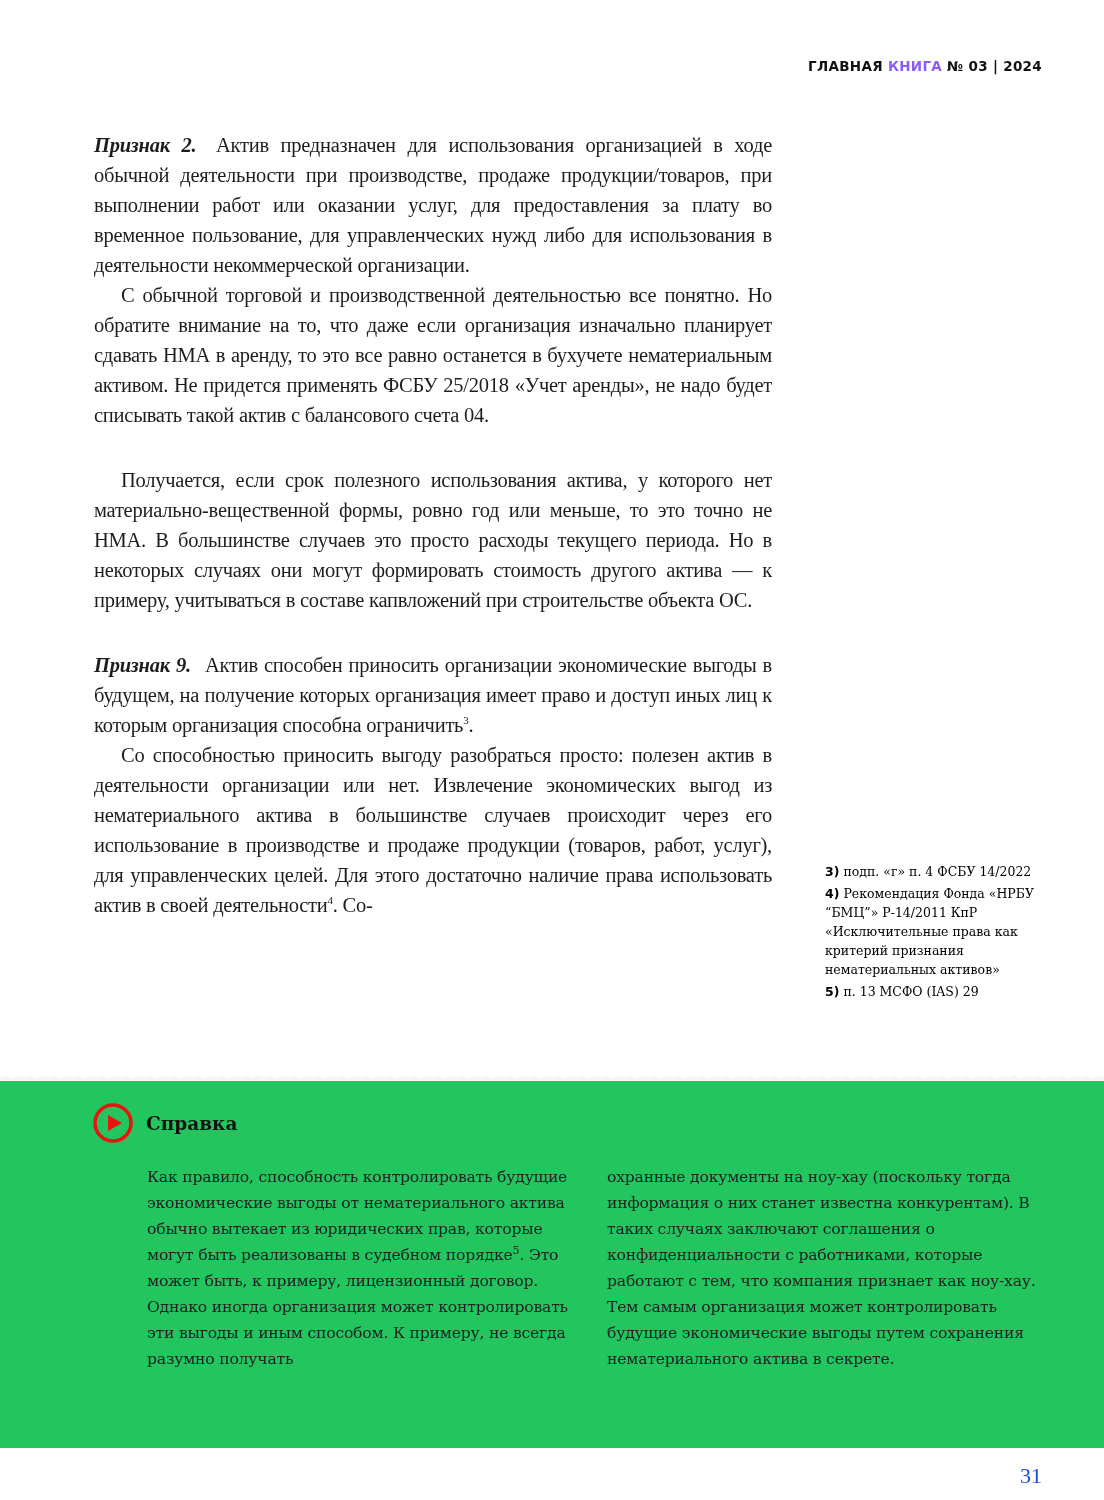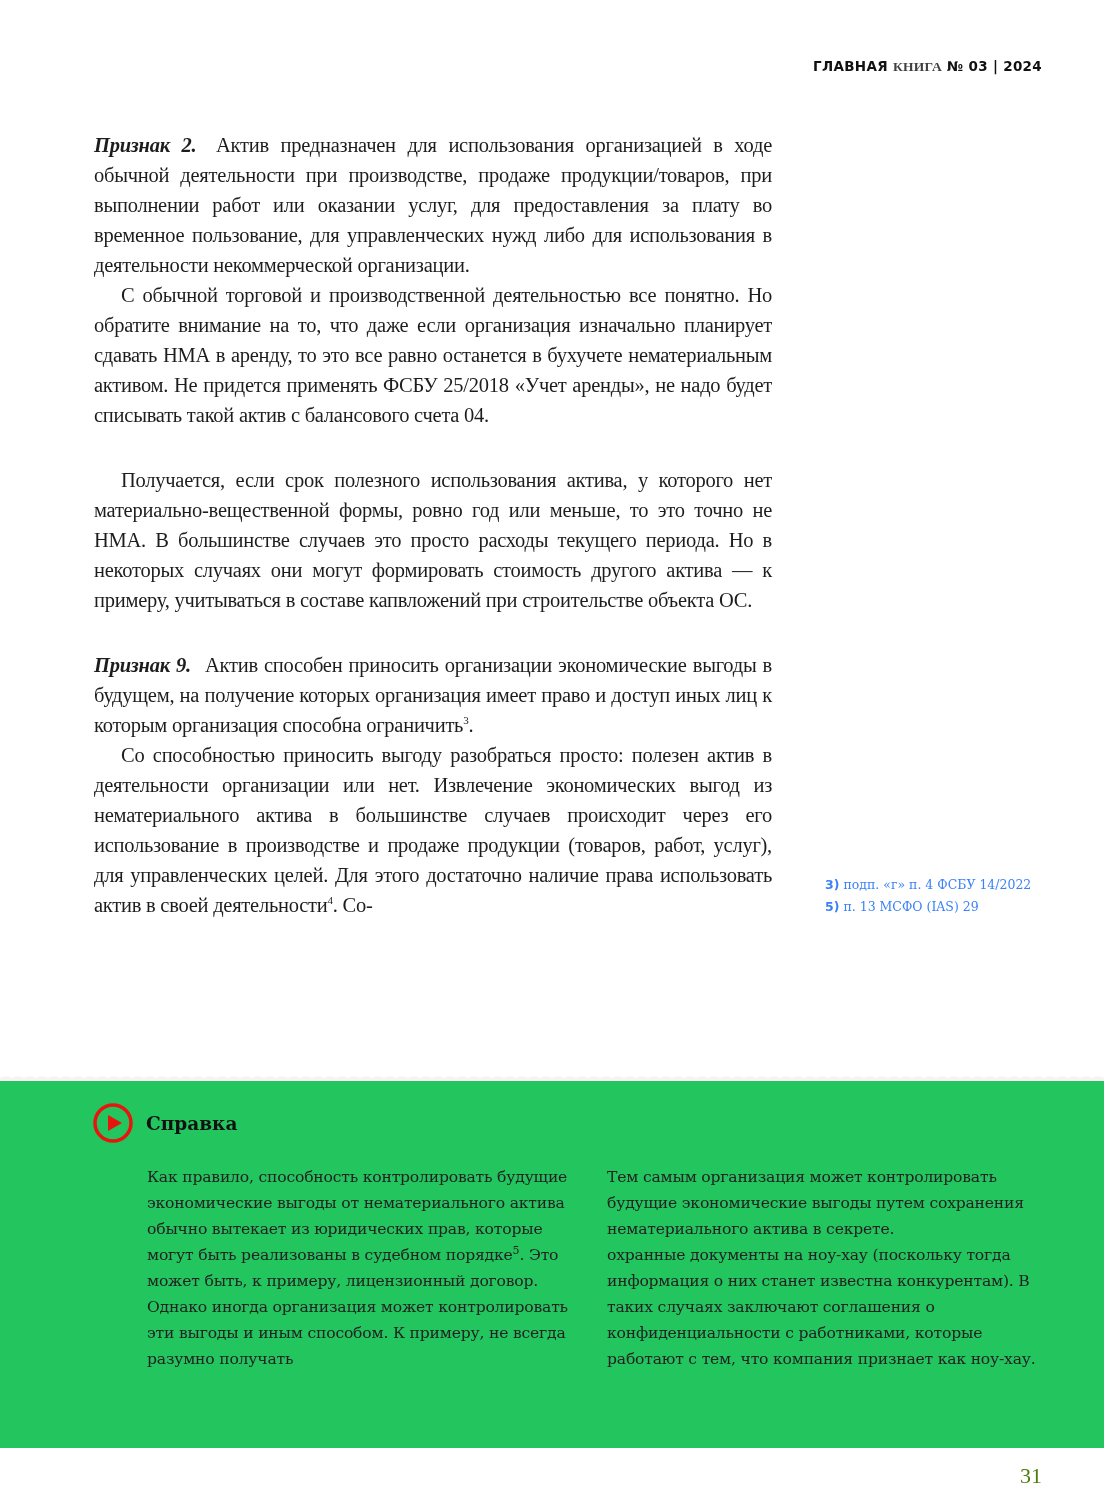--- a/index.html
+++ b/index.html
@@ -2,34 +2,34 @@
 <html><head>
   <meta charset="utf-8">
   <style>
     html, body { margin: 0; padding: 0; background: #ffffff; }
     body { width: 1104px; height: 1500px; position: relative; overflow: hidden; color: #1a1a1a; }
     .header {
       position: absolute; top: 58px; right: 62px;
       font-family: "DejaVu Sans", sans-serif; font-weight: bold; font-size: 13.5px; letter-spacing: 0.3px;
       color: #111;
     }
-    .header .brand-accent { color: #404040; font-family: Liberation Serif, serif; }
+    .header .brand-accent { color: #8b5cf6; }
     .main {
       position: absolute; left: 94px; top: 130px; width: 678px;
       font-family: "Liberation Serif", serif; font-size: 20.5px; line-height: 30px;
       text-align: justify; color: #1d1d1d; letter-spacing: -0.25px;
     }
     .main p { margin: 0; }
     .main p.indent { text-indent: 27px; }
     .main .section { margin-bottom: 35px; }
     .main .lead { font-weight: bold; font-style: italic; margin-right: 8px; margin-top: 35px; }
     sup { font-size: 11px; line-height: 0; vertical-align: super; }
     .sidenotes {
       position: absolute; left: 825px; top: 862px; width: 240px;
-      font-family: "DejaVu Serif", serif; font-size: 12.5px; line-height: 19px; color: #3b82f6; margin-top: 13px;
+      font-family: "DejaVu Serif", serif; font-size: 12.5px; line-height: 19px; color: #000000;
     }
     .sidenotes .note { margin: 0 0 3px 0; }
     .sidenotes .num { font-family: "DejaVu Sans", sans-serif; font-weight: bold; }
     .ref-box {
       position: absolute; left: 0; top: 1078px; width: 1104px; height: 370px;
       background: #22c55e;
     }
     .ref-box .wave {
       position: absolute; left: 0; top: -5px; width: 1104px; height: 8px;
     }
@@ -44,21 +44,21 @@
     .ref-col {
       position: absolute; top: 86px;
       font-family: "DejaVu Serif", serif; font-size: 15.6px; line-height: 26px; color: #222;
       letter-spacing: -0.2px;
     }
     .ref-col p { margin: 0; }
     .ref-col.left { left: 147px; width: 440px; }
     .ref-col.right { left: 607px; width: 440px; }
     .page-number {
       position: absolute; right: 62px; top: 1463px;
-      font-family: "Liberation Serif", serif; font-size: 22px; color: #4d7c0f;
+      font-family: "Liberation Serif", serif; font-size: 22px; color: #1d4ed8;
     }
   </style>
 </head>
 <body>
 
 <div class="header">
   <span>ГЛАВНАЯ</span>
   <span class="brand-accent">КНИГА</span>
   <span>№ 03 | 2024</span>
 </div>
@@ -72,36 +72,37 @@
     <p class="indent">Получается, если срок полезного использования актива, у которого нет материально-вещественной формы, ровно год или меньше, то это точно не НМА. В большинстве случаев это просто расходы текущего периода. Но в некоторых случаях они могут формировать стоимость другого актива — к примеру, учитываться в составе капвложений при строительстве объекта ОС.</p>
   </div>
   <div class="section">
     <p><span class="lead">Признак 9. </span><span>Актив способен приносить организации экономические выгоды в будущем, на получение которых организация имеет право и доступ иных лиц к которым организация способна ограничить</span><sup>3</sup><span>.</span></p>
     <p class="indent"><span>Со способностью приносить выгоду разобраться просто: полезен актив в деятельности организации или нет. Извлечение экономических выгод из нематериального актива в большинстве случаев происходит через его использование в производстве и продаже продукции (товаров, работ, услуг), для управленческих целей. Для этого достаточно наличие права использовать актив в своей деятельности</span><sup>4</sup><span>. Со-</span></p>
   </div>
 </div>
 
 <div class="sidenotes">
   <p class="note"><span class="num">3)</span> <span>подп. «г» п. 4 ФСБУ 14/2022</span></p>
+  <p class="note"><span class="num">4)</span> <span>Рекомендация Фонда «НРБУ “БМЦ”» Р-14/2011 КпР «Исключительные права как критерий признания нематериальных активов»</span></p>
   <p class="note"><span class="num">5)</span> <span>п. 13 МСФО (IAS) 29</span></p>
 </div>
 
 <div class="ref-box">
   <svg class="wave" viewBox="0 0 1104 8" preserveAspectRatio="none">
     <path id="wave-path" fill="#f7f4f3" d="M0 8 L0 5 Q6 1 12 5 Q18 1 24 5 Q30 1 36 5 Q42 1 48 5 Q54 1 60 5 Q66 1 72 5 Q78 1 84 5 Q90 1 96 5 Q102 1 108 5 Q114 1 120 5 Q126 1 132 5 Q138 1 144 5 Q150 1 156 5 Q162 1 168 5 Q174 1 180 5 Q186 1 192 5 Q198 1 204 5 Q210 1 216 5 Q222 1 228 5 Q234 1 240 5 Q246 1 252 5 Q258 1 264 5 Q270 1 276 5 Q282 1 288 5 Q294 1 300 5 Q306 1 312 5 Q318 1 324 5 Q330 1 336 5 Q342 1 348 5 Q354 1 360 5 Q366 1 372 5 Q378 1 384 5 Q390 1 396 5 Q402 1 408 5 Q414 1 420 5 Q426 1 432 5 Q438 1 444 5 Q450 1 456 5 Q462 1 468 5 Q474 1 480 5 Q486 1 492 5 Q498 1 504 5 Q510 1 516 5 Q522 1 528 5 Q534 1 540 5 Q546 1 552 5 Q558 1 564 5 Q570 1 576 5 Q582 1 588 5 Q594 1 600 5 Q606 1 612 5 Q618 1 624 5 Q630 1 636 5 Q642 1 648 5 Q654 1 660 5 Q666 1 672 5 Q678 1 684 5 Q690 1 696 5 Q702 1 708 5 Q714 1 720 5 Q726 1 732 5 Q738 1 744 5 Q750 1 756 5 Q762 1 768 5 Q774 1 780 5 Q786 1 792 5 Q798 1 804 5 Q810 1 816 5 Q822 1 828 5 Q834 1 840 5 Q846 1 852 5 Q858 1 864 5 Q870 1 876 5 Q882 1 888 5 Q894 1 900 5 Q906 1 912 5 Q918 1 924 5 Q930 1 936 5 Q942 1 948 5 Q954 1 960 5 Q966 1 972 5 Q978 1 984 5 Q990 1 996 5 Q1002 1 1008 5 Q1014 1 1020 5 Q1026 1 1032 5 Q1038 1 1044 5 Q1050 1 1056 5 Q1062 1 1068 5 Q1074 1 1080 5 Q1086 1 1092 5 Q1098 1 1104 5 Q1110 1 1116 5 L1104 8 Z"></path>
   </svg>
   <div class="ref-title">
     <svg class="icon" viewBox="0 0 42 42">
       <circle cx="21" cy="21" r="18" fill="none" stroke="#e8150f" stroke-width="3.5"></circle>
       <polygon points="16,13 30,21 16,29" fill="#e8150f"></polygon>
     </svg>
     <span class="title">Справка</span>
   </div>
   <div class="ref-col left">
     <p><span>Как правило, способность контролировать будущие экономические выгоды от нематериального актива обычно вытекает из юридических прав, которые могут быть реализованы в судебном порядке</span><sup>5</sup><span>. Это может быть, к примеру, лицензионный договор. Однако иногда организация может контролировать эти выгоды и иным способом. К примеру, не всегда разумно получать</span></p>
   </div>
   <div class="ref-col right">
+    <p>охранные документы на ноу-хау (поскольку тогда информация о них станет известна конкурентам). В таких случаях заключают соглашения о конфиденциальности с работниками, которые работают с тем, что компания признает как ноу-хау.</p>
     <p>Тем самым организация может контролировать будущие экономические выгоды путем сохранения нематериального актива в секрете.</p>
-    <p>охранные документы на ноу-хау (поскольку тогда информация о них станет известна конкурентам). В таких случаях заключают соглашения о конфиденциальности с работниками, которые работают с тем, что компания признает как ноу-хау.</p>
   </div>
 </div>
 
 <div class="page-number">31</div>
 
 </body></html>

